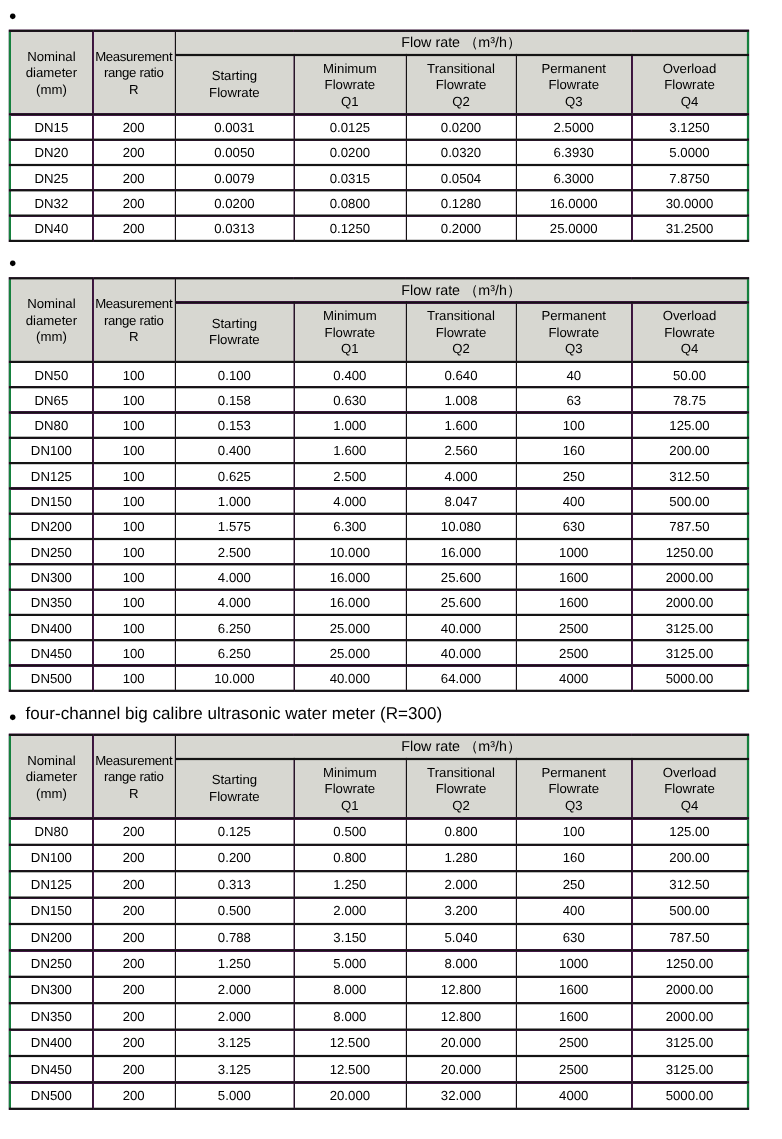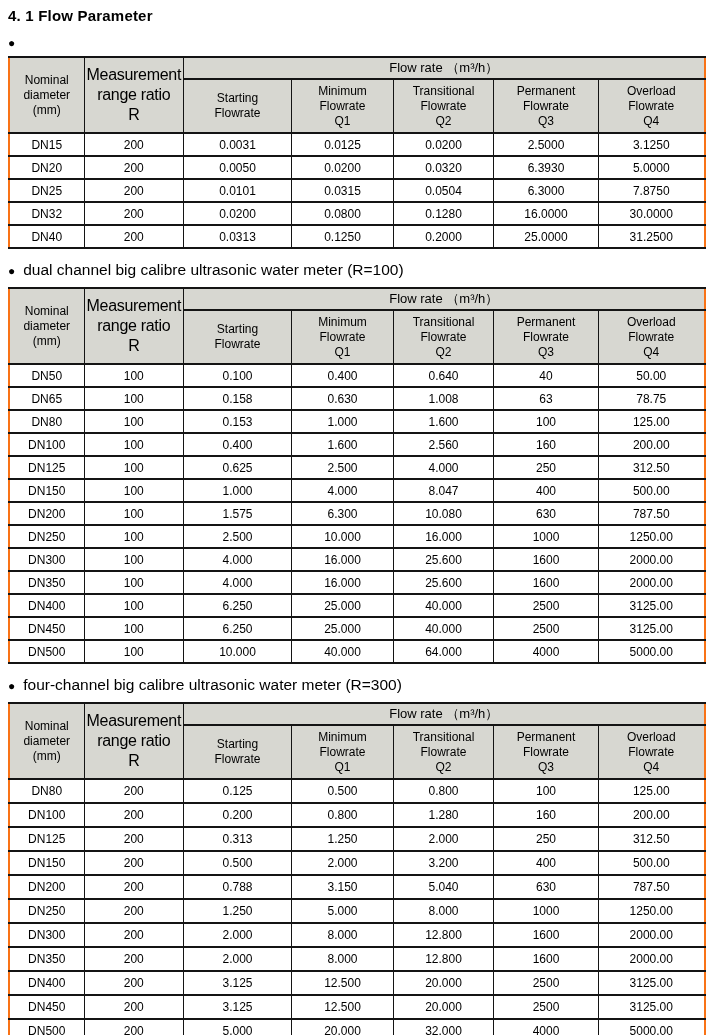--- a/index.html
+++ b/index.html
@@ -27,21 +27,21 @@
     align-items: center;
     gap: 8px;
     font-size: 15.5px;
     margin: 0 0 8px 0;
   }
   .bullet { font-size: 12px; line-height: 1; position: relative; top: 1px; }
 
   table.flow-table {
     border-collapse: collapse;
     table-layout: fixed;
-    border: 2px solid #f97316;
+    border: 2px solid #15803d;
     background: #701a75;
   }
   table.flow-table th, table.flow-table td {
     border: 1px solid #141414;
     border-top-width: 2px;
     border-bottom-width: 2px;
     text-align: center;
     vertical-align: middle;
     padding: 0 2px;
     font-weight: normal;
@@ -52,21 +52,21 @@
     font-size: 12px;
     line-height: 1.25;
   }
   table.flow-table th.group {
     font-size: 13px;
     height: 20px;
   }
   table.flow-table th.sub { height: 52px; }
   table.flow-table .pre { white-space: pre-line; }
   table.flow-table th.condensed {
-    font-size: 16px;
+    font-size: 12px;
     letter-spacing: -0.3px;
   }
   table.flow-table td {
     font-size: 12px;
     background: #fff;
   }
   table.t1 td, table.t2 td { height: 21px; }
   table.t3 td { height: 22px; }
 
   col.c1 { width: 75px; }
@@ -75,21 +75,20 @@
   col.c4 { width: 102px; }
   col.c5 { width: 100px; }
   col.c6 { width: 105px; }
   col.c7 { width: 106px; }
 </style>
 </head>
 <body>
 
 <div class="page">
 
-  <h1 class="doc-title">4. 1 Flow Parameter</h1>
 
   <section class="meter-section">
     <div class="bullet-heading">
       <span class="bullet">●</span>
     </div>
     <table class="flow-table t1">
       <colgroup>
         <col class="c1">
           <col class="c2">
           <col class="c3">
@@ -140,21 +139,21 @@
             <td>200</td>
             <td>0.0050</td>
             <td>0.0200</td>
             <td>0.0320</td>
             <td>6.3930</td>
             <td>5.0000</td>
           </tr>
           <tr>
             <td>DN25</td>
             <td>200</td>
-            <td>0.0101</td>
+            <td>0.0079</td>
             <td>0.0315</td>
             <td>0.0504</td>
             <td>6.3000</td>
             <td>7.8750</td>
           </tr>
           <tr>
             <td>DN32</td>
             <td>200</td>
             <td>0.0200</td>
             <td>0.0800</td>
@@ -171,21 +170,20 @@
             <td>25.0000</td>
             <td>31.2500</td>
           </tr>
         </tbody>
     </table>
   </section>
 
   <section class="meter-section">
     <div class="bullet-heading">
       <span class="bullet">●</span>
-      <span>dual channel big calibre ultrasonic water meter (R=100)</span>
     </div>
     <table class="flow-table t2">
       <colgroup>
         <col class="c1">
           <col class="c2">
           <col class="c3">
           <col class="c4">
           <col class="c5">
           <col class="c6">
           <col class="c7">

